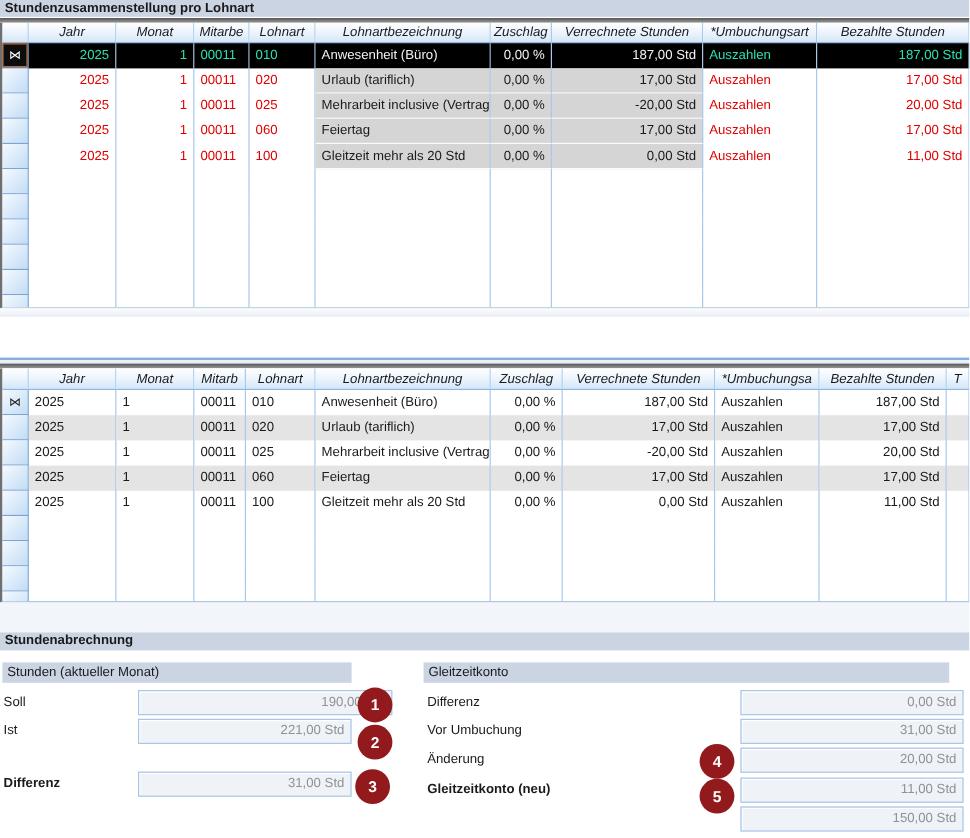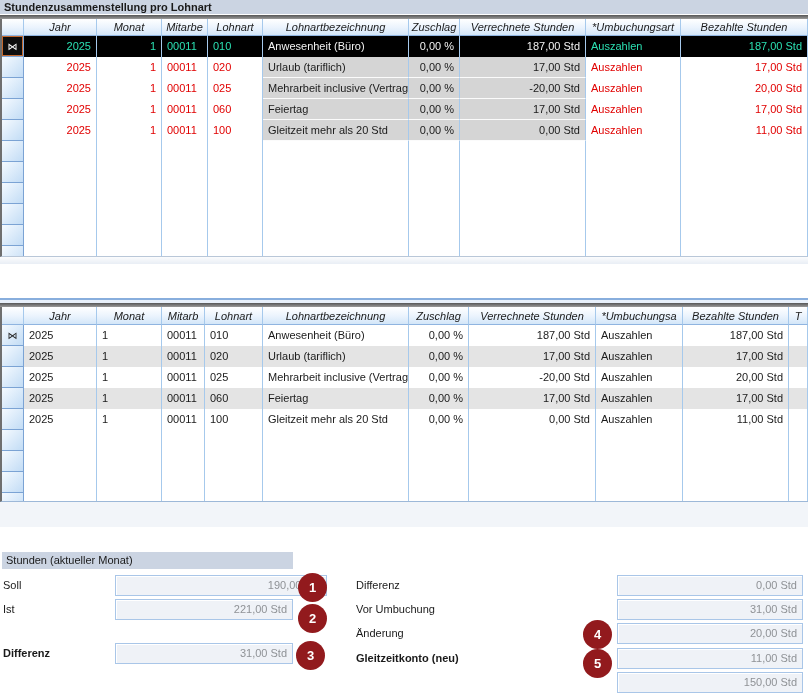--- a/index.html
+++ b/index.html
@@ -351,22 +351,24 @@
         <div class="c" style="width: 146px;"></div>
         <div class="c" style="width: 60px;"></div>
         <div class="c" style="width: 127px;"></div>
         <div class="c" style="width: 87px;"></div>
         <div class="c" style="width: 106px;"></div>
         <div class="c" style="width: 19px;"></div>
       </div>
     </div>
 
   <div class="lightstrip"></div>
+  <div class="bar b-abr">Stundenabrechnung</div>
 
   <div class="subbar sb-left">Stunden (aktueller Monat)</div>
+  <div class="subbar sb-right">Gleitzeitkonto</div>
 
   <div id="summary-fields">
       <div class="flbl" style="left: 3px; top: 575px;">Soll</div>
       <div class="fld" style="left: 115px; top: 575px; width: 212px;">190,00 Std</div>
       <div class="badge" style="left: 298px; top: 573px;">1</div>
       <div class="flbl" style="left: 3px; top: 599px;">Ist</div>
       <div class="fld" style="left: 115px; top: 599px; width: 178px;">221,00 Std</div>
       <div class="badge" style="left: 298px; top: 604px;">2</div>
       <div class="flbl bold" style="left: 3px; top: 643px;">Differenz</div>
       <div class="fld" style="left: 115px; top: 643px; width: 178px;">31,00 Std</div>

